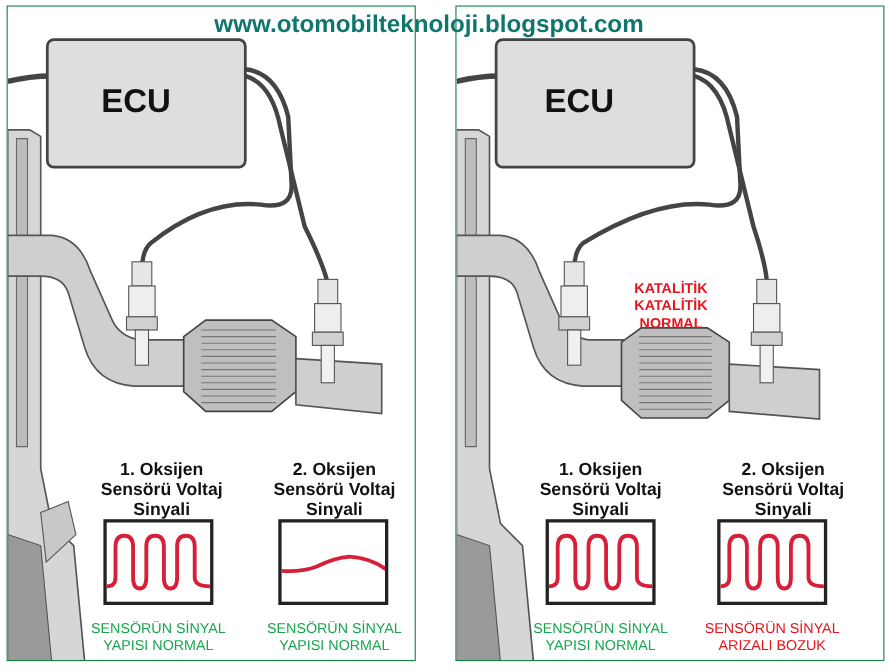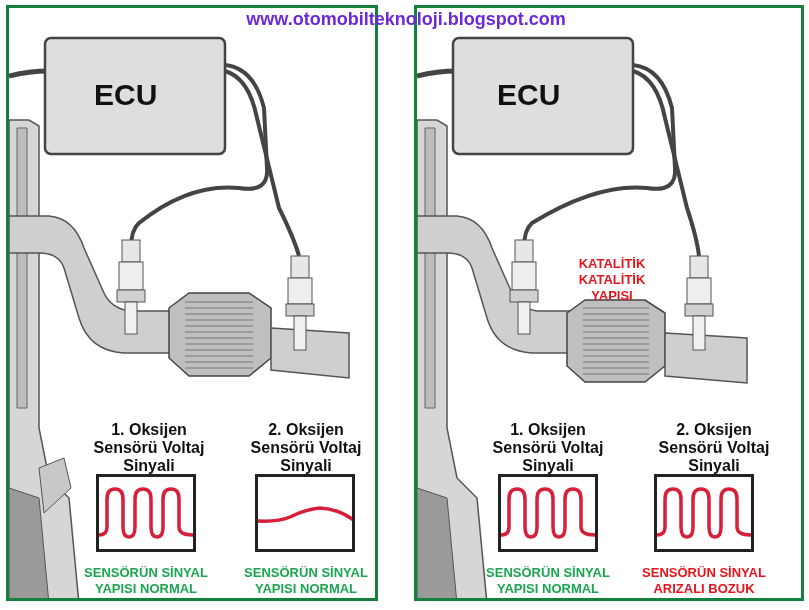--- a/index.html
+++ b/index.html
@@ -1,24 +1,24 @@
 <!DOCTYPE html>
 <html><head>
 <meta charset="utf-8">
 <style>
   html, body { margin: 0; padding: 0; background: #ffffff; }
   body { width: 809px; height: 610px; position: relative; overflow: hidden; font-family: "Liberation Sans", sans-serif; }
-  .panel { position: absolute; top: 5px; width: 372px; height: 596px; border: 3px solid #15803d; background: #fff; overflow: hidden; box-sizing: border-box; }
+  .panel { position: absolute; top: 5px; width: 372px; height: 596px; border: 1px solid #15803d; background: #fff; overflow: hidden; box-sizing: border-box; }
   #panel-left { left: 6px; }
   #panel-right { left: 414px; width: 390px; }
-  .url { position: absolute; left: 16px; top: 9px; width: 780px; text-align: center; color: #6d28d9; font-weight: bold; font-size: 18px; z-index: 5; }
+  .url { position: absolute; left: 0; top: 9px; width: 780px; text-align: center; color: #0f766e; font-weight: bold; font-size: 22px; z-index: 5; }
   svg.scene { position: absolute; left: 0; top: 0; }
   .ecu-label { position: absolute; font-weight: bold; font-size: 30px; color: #111; }
   .wave-title { position: absolute; width: 130px; text-align: center; font-weight: bold; font-size: 16px; line-height: 18px; color: #111; }
-  .status { position: absolute; width: 150px; text-align: center; font-weight: bold; font-size: 13px; line-height: 16px; }
+  .status { position: absolute; width: 150px; text-align: center; font-weight: normal; font-size: 13px; line-height: 16px; }
   .status.ok { color: #1aa650; }
   .status.bad { color: #e8141c; }
   .fault { position: absolute; width: 110px; text-align: center; font-weight: bold; font-size: 13px; line-height: 16px; color: #e8141c; }
   .wavebox { position: absolute; width: 100px; height: 78px; border: 3px solid #222; background: #fff; box-sizing: border-box; }
   .wavebox svg { position: absolute; left: 0; top: 0; }
 </style>
 </head>
 <body>
 
 <div class="url">www.otomobilteknoloji.blogspot.com</div>
@@ -143,21 +143,21 @@
       <rect x="270" y="270" width="24" height="26" fill="#eee" stroke="#555"></rect>
       <rect x="268" y="296" width="28" height="12" fill="#d0d0d0" stroke="#555"></rect>
       <rect x="276" y="308" width="12" height="34" fill="#f0f0f0" stroke="#555"></rect>
     </g>
   </svg>
   <div class="ecu-label" style="left:80px;top:70px;">ECU</div>
 
   <div class="fault" style="left:140px;top:248px;">
     <div>KATALİTİK</div>
     <div>KATALİTİK</div>
-    <div>YAPISI</div>
+    <div>NORMAL</div>
   </div>
 
   <div class="wave-title" style="left:66px;top:413px;">
     <div>1. Oksijen</div>
     <div>Sensörü Voltaj</div>
     <div>Sinyali</div>
   </div>
   <div class="wave-title" style="left:232px;top:413px;">
     <div>2. Oksijen</div>
     <div>Sensörü Voltaj</div>

